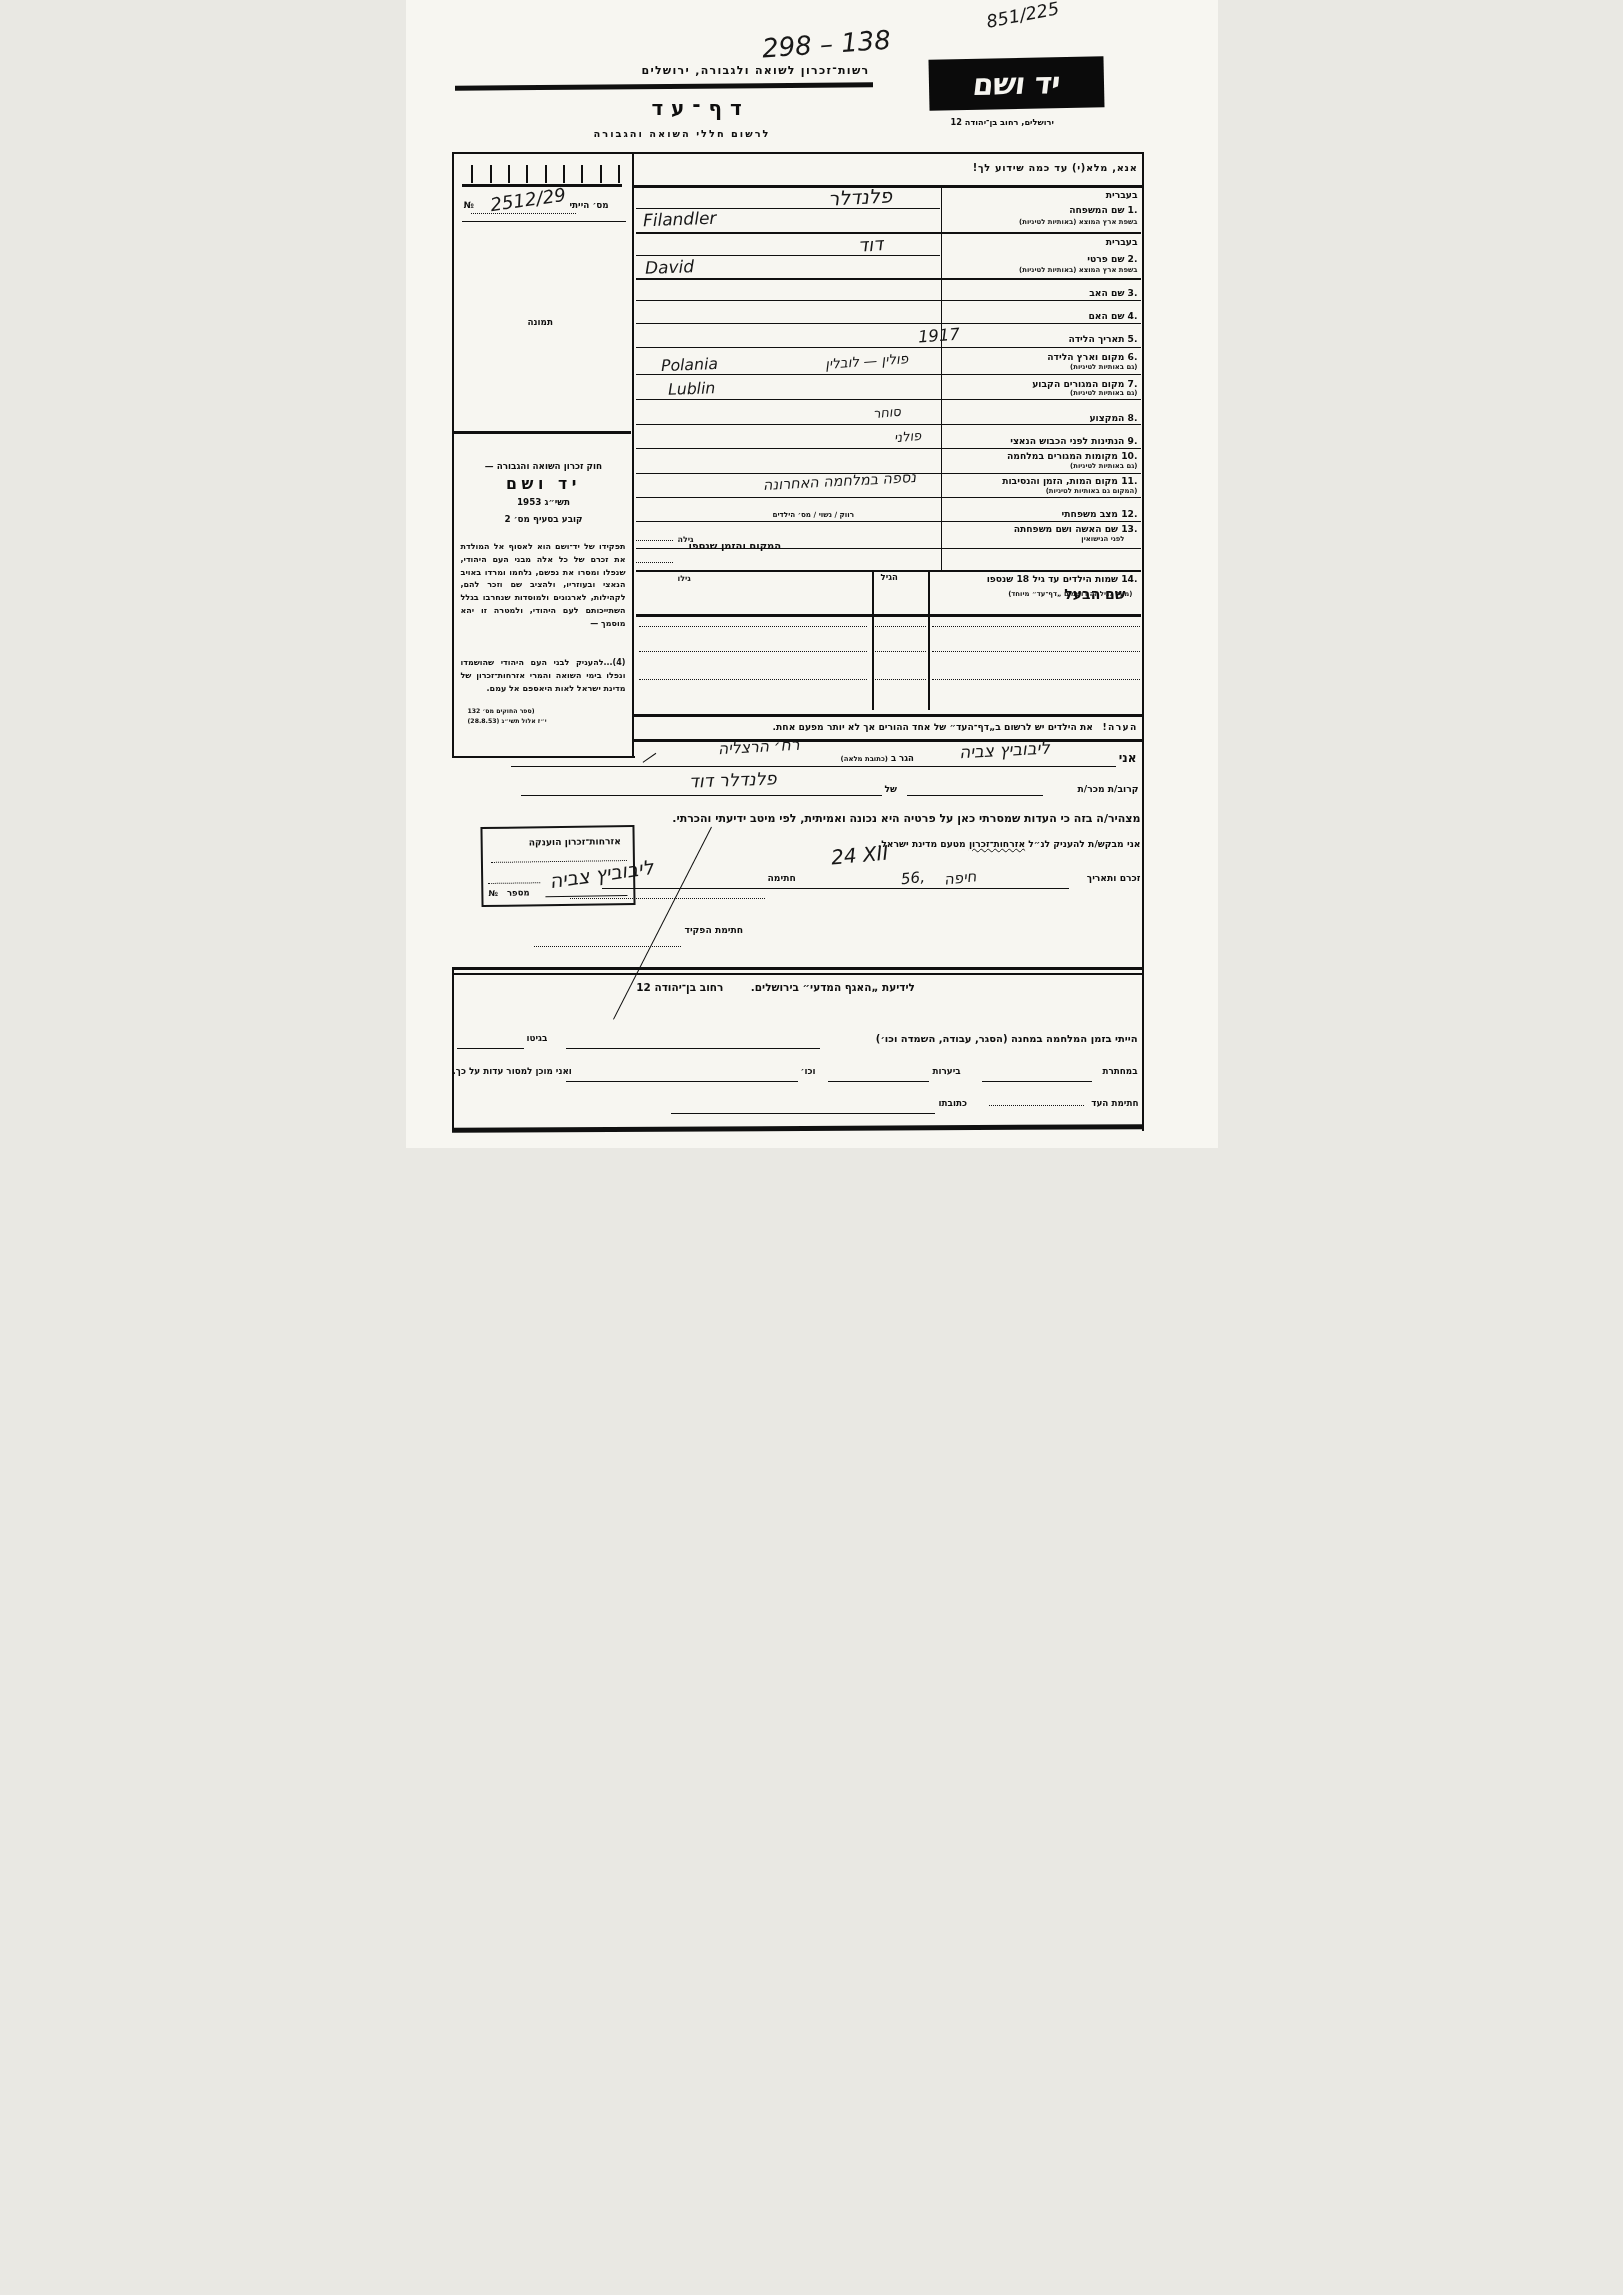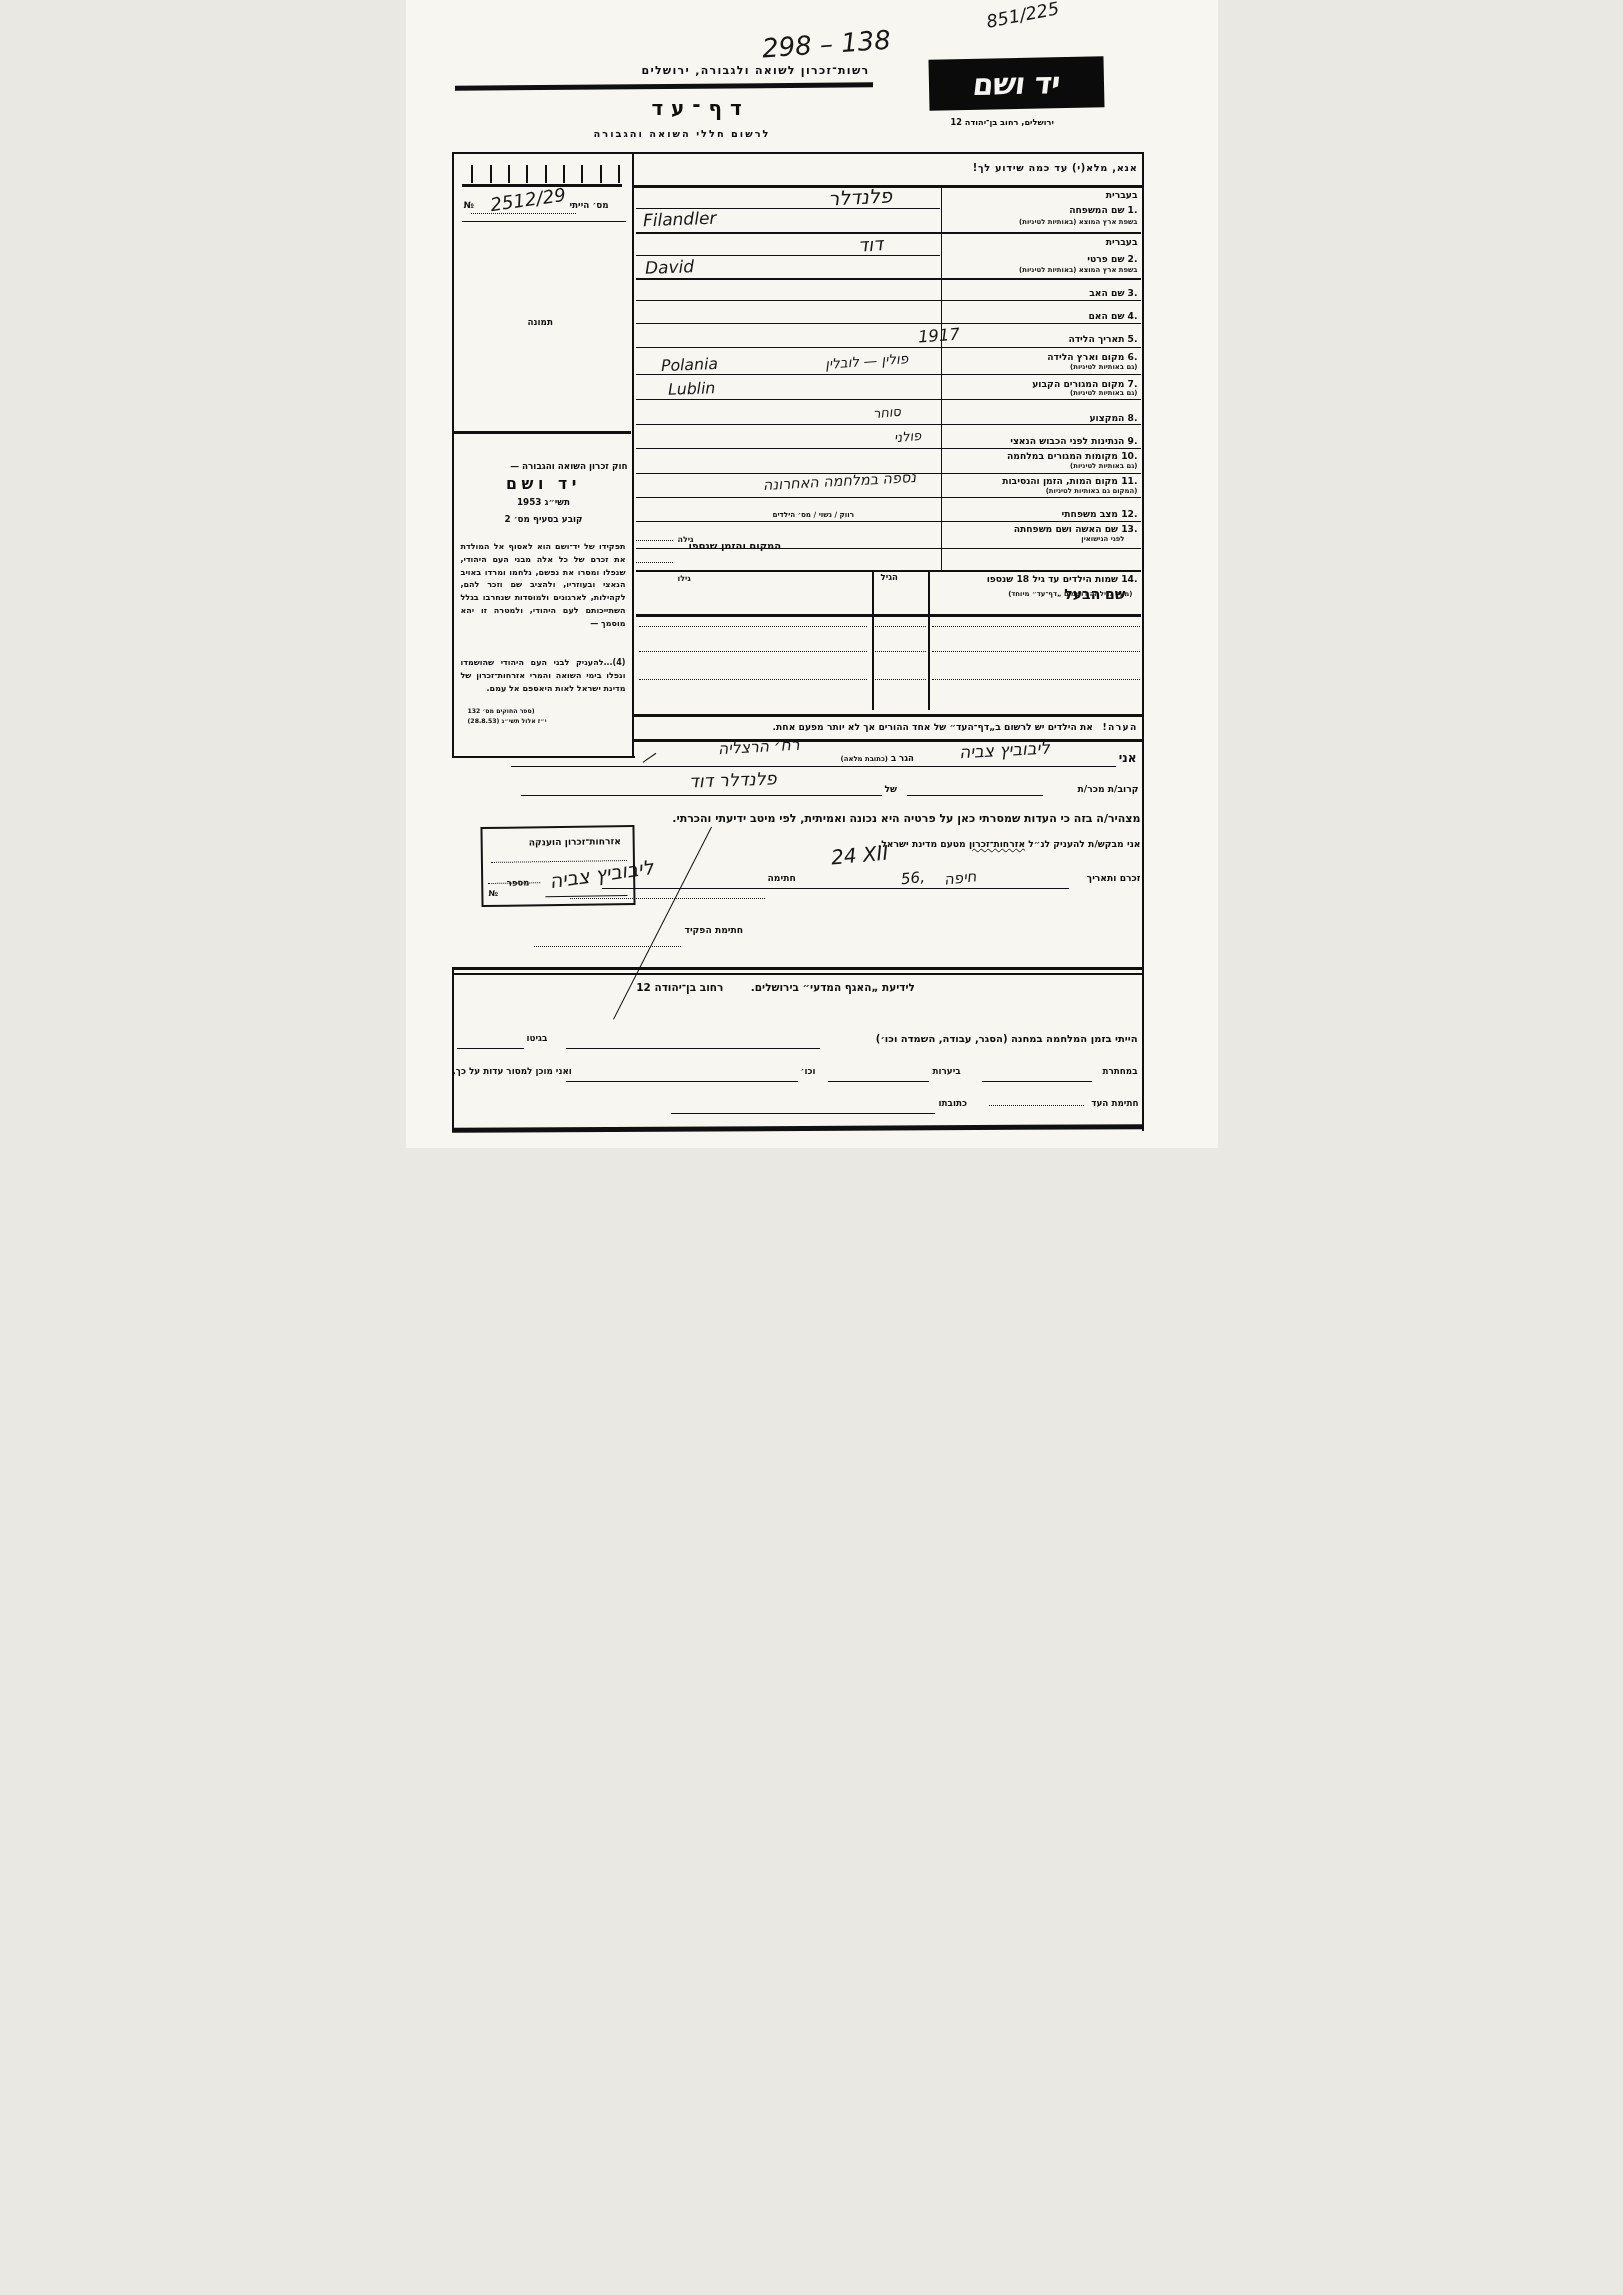--- a/index.html
+++ b/index.html
@@ -55,21 +55,21 @@
 
   <div class="t" style="left:164px;top:200px;font-size:8.8px">מס׳ הייתי</div>
   <div class="t" style="left:58px;top:200px;font-size:8.5px">№</div>
   <div class="hw" style="left:84px;top:189px;font-size:18.3px;transform:rotate(-8deg)"><span class="ltr">2512/29</span></div>
   <div class="dt" style="left:65px;top:213px;width:105px"></div>
   <div class="ln" style="left:56px;top:221px;width:164px"></div>
 
   <div class="t" style="left:122px;top:317px;font-size:8.8px">תמונה</div>
   <div class="ln" style="left:47px;top:431px;width:178px;height:2.6px"></div>
 
-  <div class="t" style="left:54px;top:461px;width:168px;font-size:8.8px">חוק זכרון השואה והגבורה —</div>
+  <div class="t" style="left:54px;top:461px;width:168px;text-align:center;font-size:8.8px">חוק זכרון השואה והגבורה —</div>
   <div class="t" style="left:54px;top:474px;width:168px;text-align:center;font-size:15.7px;letter-spacing:4.6px">יד ושם</div>
   <div class="t" style="left:54px;top:497px;width:168px;text-align:center;font-size:8.8px">תשי״ג 1953</div>
   <div class="t" style="left:54px;top:514px;width:168px;text-align:center;font-size:8.8px">קובע בסעיף מס׳ 2</div>
   <div style="position:absolute;left:55px;top:541px;width:165px;font-size:8px;font-weight:bold;line-height:1.6;text-align:justify;color:#121212">תפקידו של יד־ושם הוא לאסוף אל המולדת את זכרם של כל אלה מבני העם היהודי, שנפלו ומסרו את נפשם, נלחמו ומרדו באויב הנאצי ובעוזריו, ולהציב שם וזכר להם, לקהילות, לארגונים ולמוסדות שנחרבו בגלל השתייכותם לעם היהודי, ולמטרה זו יהא מוסמך —</div>
   <div style="position:absolute;left:55px;top:657px;width:165px;font-size:8px;font-weight:bold;line-height:1.6;text-align:justify;color:#121212"><span>(4)...להעניק לבני העם היהודי שהושמדו ונפלו בימי השואה והמרי אזרחות־זכרון של מדינת ישראל לאות היאספם אל עמם.</span></div>
   <div class="t" style="left:62px;top:707px;font-size:6.2px">(ספר החוקים מס׳ 132</div>
   <div class="t" style="left:62px;top:717px;font-size:6.2px">י״ז אלול תשי״ג (28.8.53)</div>
   <div class="ln" style="left:46px;top:756px;width:183px;height:2px"></div>
 
   <div class="t" style="right:80px;top:162px;font-size:9.8px;letter-spacing:0.7px">אנא, מלא(י) עד כמה שידוע לך!</div>
@@ -198,21 +198,21 @@
   <div class="t" style="left:362px;top:872px;font-size:9.2px">חתימה</div>
   <div class="hw" style="left:143px;top:863px;font-size:19.6px;transform:rotate(-8deg)">ליבוביץ צביה</div>
   <div class="dt" style="left:164px;top:898px;width:195px"></div>
   <div class="t" style="left:279px;top:924px;font-size:9.2px">חתימת הפקיד</div>
   <div class="dt" style="left:128px;top:946px;width:147px"></div>
   <div class="v" style="left:305px;top:827px;height:216px;transform:rotate(27deg);transform-origin:top center"></div>
 
   <div class="stamp" style="left:75px;top:826px;width:154px;height:80px;transform:rotate(-0.8deg)">
     <div class="t" style="right:11.8px;top:7.9px;font-size:9.2px">אזרחות־זכרון הוענקה</div>
     <div class="dt" style="left:7.9px;top:33px;width:136px"></div>
-    <div class="t" style="left:23.6px;top:49px;font-size:8.5px">מספר</div>
+    <div class="t" style="left:23.6px;top:59px;font-size:8.5px">מספר</div>
     <div class="t" style="left:5.2px;top:60px;font-size:7.9px">№</div>
     <div class="ln" style="left:62px;top:68px;width:82px"></div>
     <div class="dt" style="left:5.2px;top:54px;width:52px"></div>
   </div>
 
   <div class="ln" style="left:46px;top:967px;width:691px;height:3.3px"></div>
   <div class="ln" style="left:46px;top:973px;width:691px;height:2px"></div>
   <div class="v" style="left:46px;top:967px;height:163px;width:2px"></div>
   <div style="position:absolute;left:167px;top:981px;width:406px;display:flex;justify-content:center;gap:27.5px;direction:rtl">
     <span class="t" style="position:static;font-size:10.5px">לידיעת „האגף המדעי״ בירושלים.</span>

